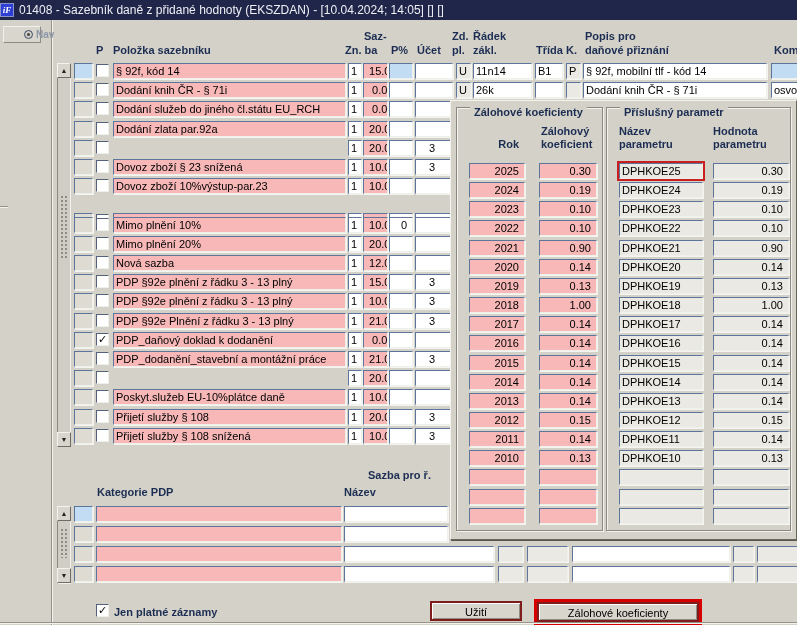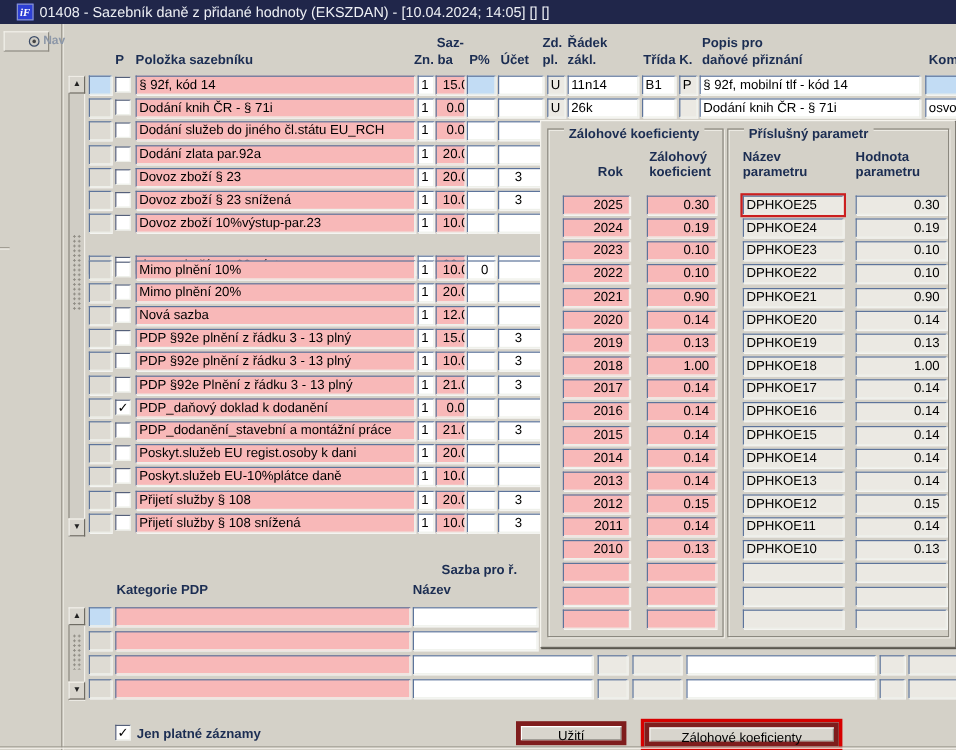--- a/index.html
+++ b/index.html
@@ -1,20 +1,20 @@
 <!DOCTYPE html>
 <html><head>
 <meta charset="utf-8">
 <style>
   html,body{margin:0;padding:0;background:#888;}
   .win{position:relative;width:797px;height:625px;background:#d4d1c8;overflow:hidden;
        font-family:"Liberation Sans",sans-serif;font-size:11px;color:#000;}
   
   .titlebar{position:absolute;left:0;top:0;width:797px;height:20px;background:#20264a;
-            color:#eef0f5;font-size:12px;display:flex;align-items:center;box-sizing:border-box;padding-left:14px;}
+            color:#eef0f5;font-size:12px;display:flex;align-items:center;box-sizing:border-box;padding-left:0;}
   .appicon{width:14px;height:14px;background:#2d3fd4;color:#fff;border:1px solid #8893c8;box-sizing:border-box;
            font:italic bold 9px/12px "Liberation Serif",serif;text-align:center;margin-right:5px;flex:0 0 auto;}
   .titletext{white-space:pre;overflow:hidden;}
   
   .vdiv{position:absolute;left:51px;top:20px;width:0;height:605px;border-left:1px solid #969288;border-right:1px solid #f4f2ec;}
   .raildash{position:absolute;left:0;top:206px;width:8px;height:0;border-top:1px solid #969288;border-bottom:1px solid #f4f2ec;}
   .navbox{position:absolute;left:3px;top:26px;width:38px;height:17px;background:#d9d6ce;box-sizing:border-box;
           border:1px solid;border-color:#f2f0ea #8d8a82 #8d8a82 #f2f0ea;display:flex;align-items:center;padding-left:20px;}
   .radio{width:9px;height:9px;border-radius:50%;background:#cfccc4;border:1px solid #3c4c68;box-sizing:border-box;
          position:relative;flex:0 0 auto;}
@@ -75,21 +75,21 @@
   .brow{position:absolute;left:0;width:723px;height:17px;}
   .b-kat{left:22px;width:246px;}
   .b-naz{left:270px;width:150px;}
   .b-naz.narrow{width:104px;}
   .b-e1{left:424px;width:25px;background:#ebe9e3;}
   .b-e2{left:453px;width:41px;background:#ebe9e3;}
   .b-e3{left:498px;width:158px;}
   .b-e4{left:659px;width:21px;background:#ebe9e3;}
   .b-e5{left:683px;width:42px;background:#ebe9e3;}
   
-  .btn{position:absolute;background:#d8d5cd;box-sizing:border-box;border:4px solid #7f1d1d;
+  .btn{position:absolute;background:#d8d5cd;box-sizing:border-box;border:2px solid #7f1d1d;
        box-shadow:inset 1px 1px 0 #fff,inset -1px -1px 0 #8f8c85;text-align:center;font-size:11px;cursor:default;}
   .redwrap{position:absolute;left:534px;top:599px;width:168px;height:26px;box-sizing:border-box;border:3px solid #d60000;}
   .statusline{position:absolute;left:0;top:622px;width:797px;height:0;border-top:1px solid #969288;border-bottom:1px solid #f4f2ec;}
 </style>
 </head>
 <body>
 
 <div class="win">
 
   <div class="titlebar">
@@ -183,21 +183,20 @@
     <div class="f c-zd"></div>
     <div class="f c-radek"></div>
     <div class="f c-trida"></div>
     <div class="f c-k"></div>
     <div class="f c-popis"></div>
     <div class="f c-kom"></div>
   </div>
       <div class="mrow" style="top: 77px;">
     <div class="f selb"></div>
     <div class="cb"></div>
-    <div class="f pink c-name">Dovoz zboží § 23</div>
     <div class="f c-zn">1</div>
     <div class="f pink c-rate"> 20.0</div>
     <div class="f c-ppct"></div>
     <div class="f c-ucet">3</div>
     <div class="f c-zd"></div>
     <div class="f c-radek"></div>
     <div class="f c-trida"></div>
     <div class="f c-k"></div>
     <div class="f c-popis"></div>
     <div class="f c-kom"></div>
@@ -363,21 +362,20 @@
     <div class="f c-zd"></div>
     <div class="f c-radek"></div>
     <div class="f c-trida"></div>
     <div class="f c-k"></div>
     <div class="f c-popis"></div>
     <div class="f c-kom"></div>
   </div>
       <div class="mrow" style="top: 307px;">
     <div class="f selb"></div>
     <div class="cb"></div>
-    <div class="f pink c-name">Poskyt.služeb EU regist.osoby k dani</div>
     <div class="f c-zn">1</div>
     <div class="f pink c-rate"> 20.0</div>
     <div class="f c-ppct"></div>
     <div class="f c-ucet"></div>
     <div class="f c-zd"></div>
     <div class="f c-radek"></div>
     <div class="f c-trida"></div>
     <div class="f c-k"></div>
     <div class="f c-popis"></div>
     <div class="f c-kom"></div>

